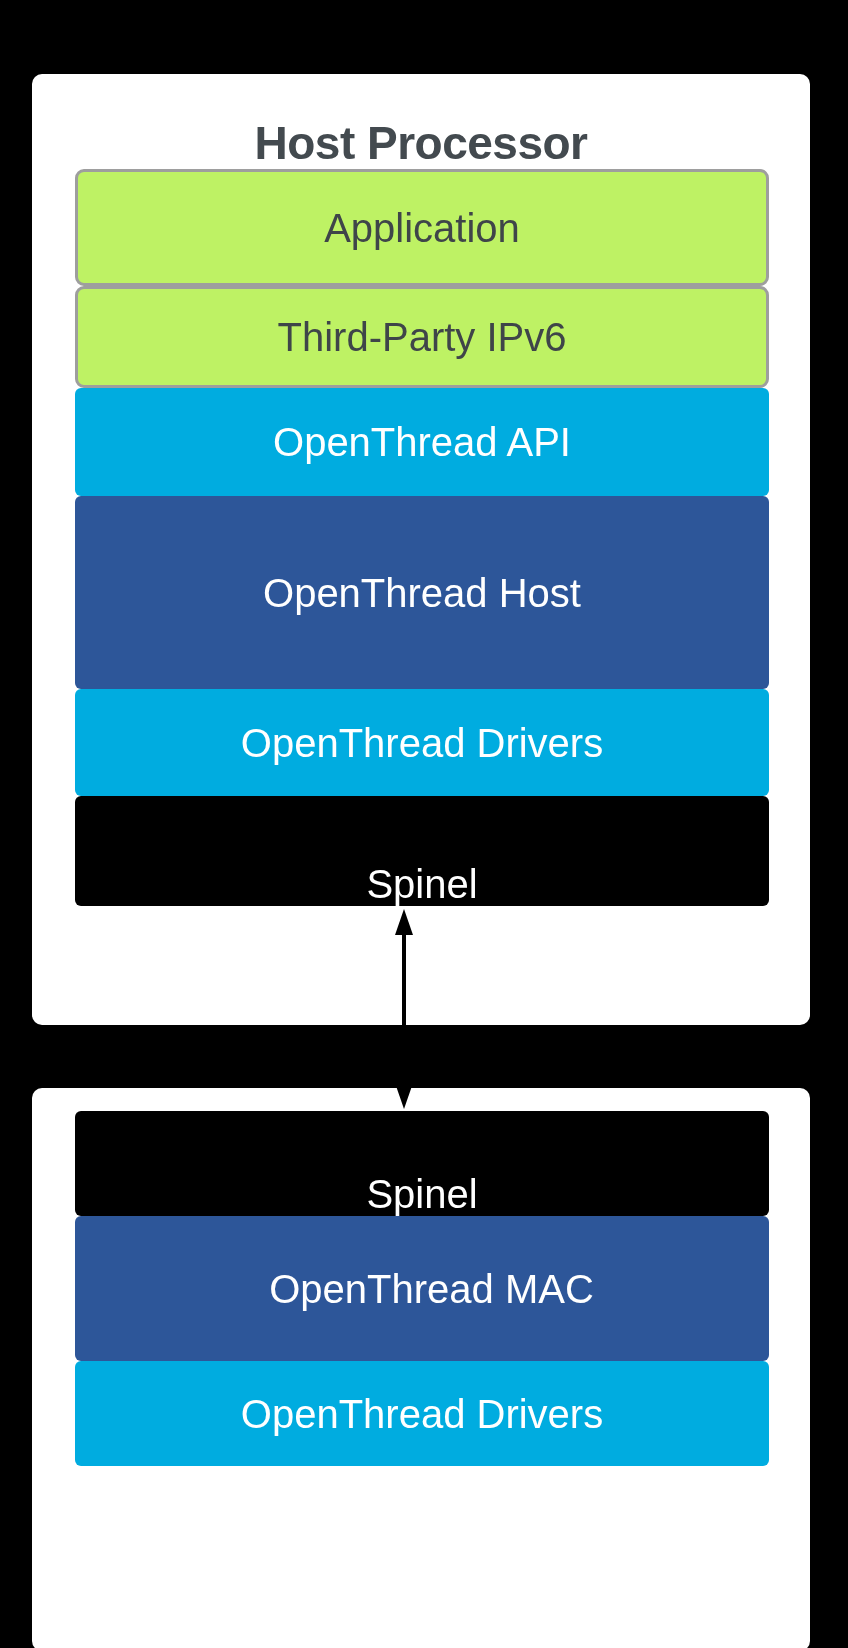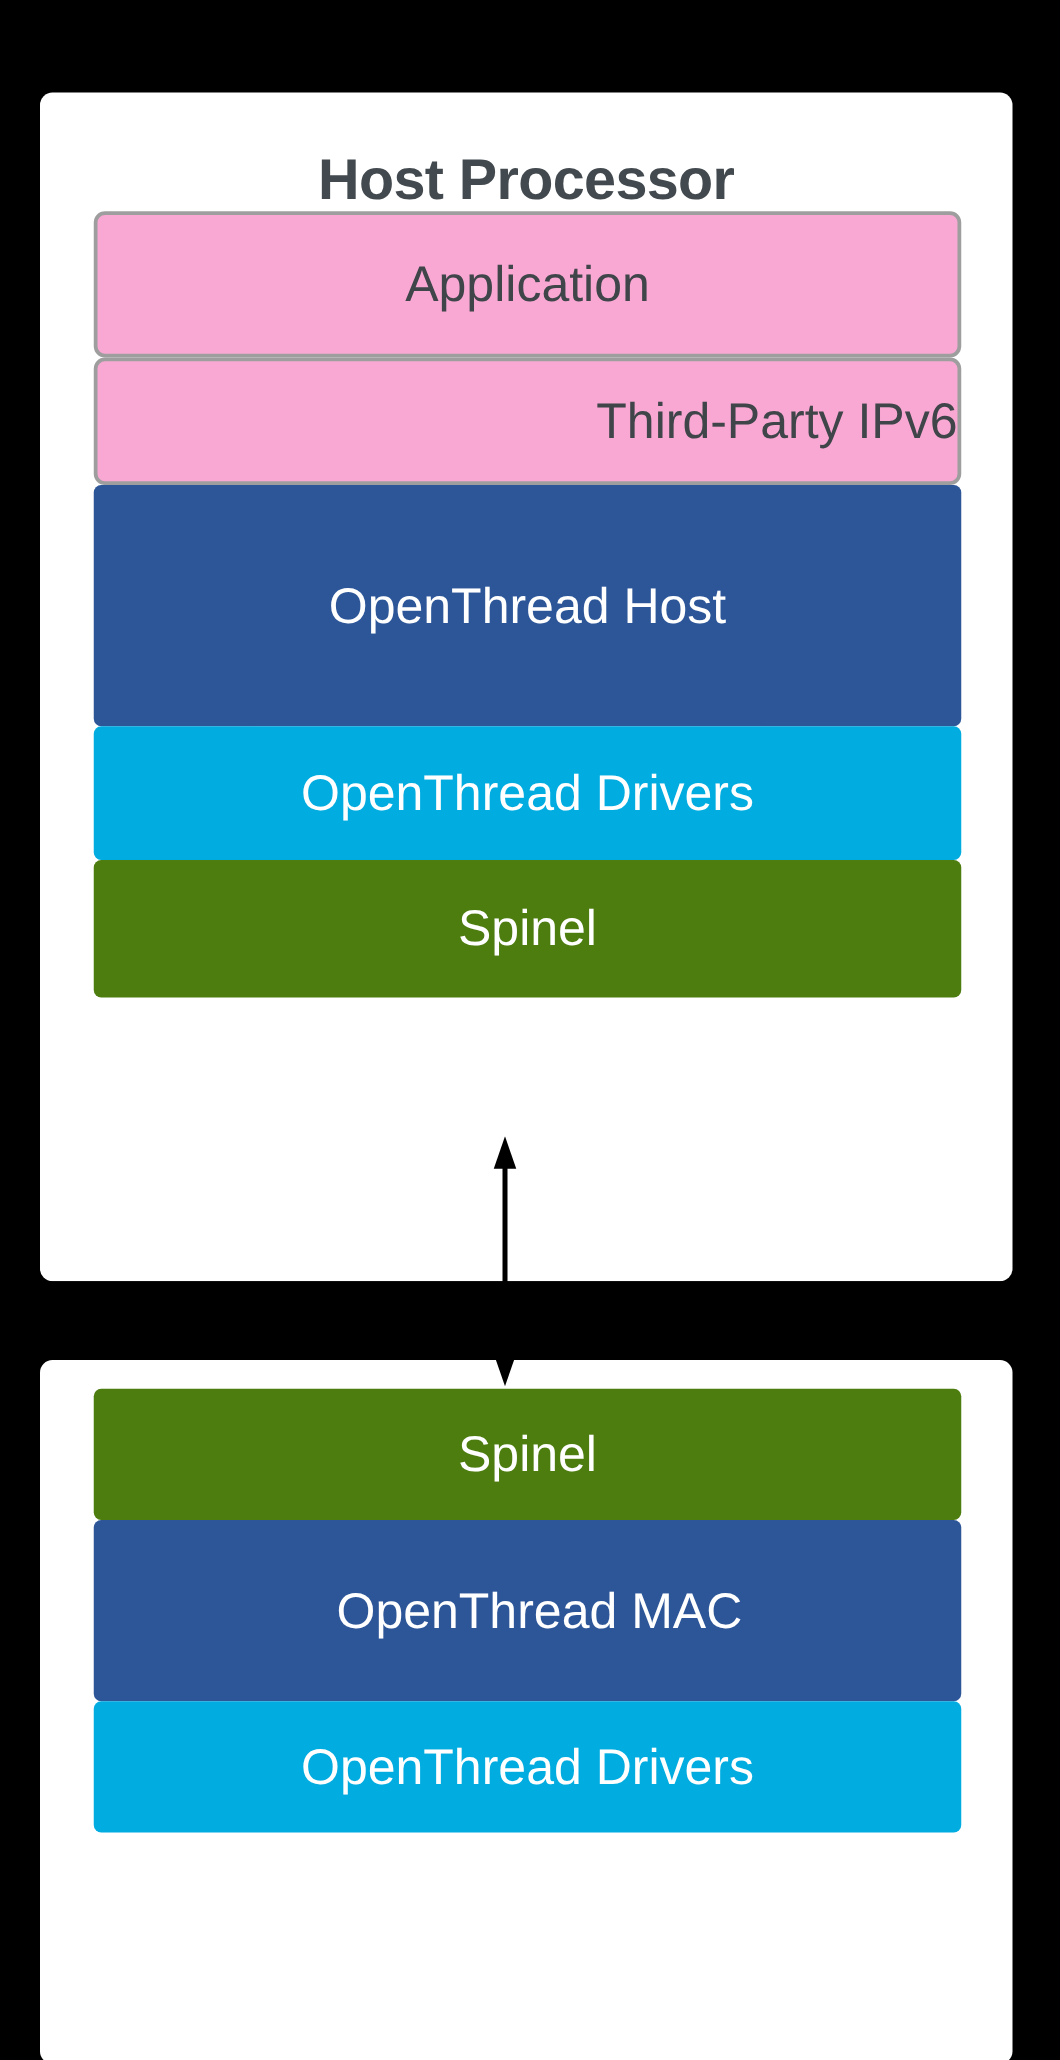--- a/index.html
+++ b/index.html
@@ -69,33 +69,33 @@
     justify-content: center;
     text-align: center;
     color: #ffffff;
     font-size: 40px;
     line-height: 44px;
     white-space: nowrap;
   }
 
   
   .layer.grey {
-    background: #f9a8d4;
+    background: #bef264;
     border: 3px solid #9e9e9e;
     border-radius: 9px;
     color: #3f4549;
   }
 
   .layer.cyan  { background: #00ace0; border-radius: 6px; }
   .layer.blue  { background: #2d5699; border-radius: 6px; }
-  .layer.red   { background: #4d7c0f; border-radius: 6px; }
+  .layer.red   { background: #000000; border-radius: 6px; align-items: flex-end; }
 
   
   .h-app      { height: 117px; }
-  .h-ipv6     { height: 102px; justify-content: flex-end; }
+  .h-ipv6     { height: 102px; }
   .h-api      { height: 108px; }
   .h-core     { height: 193px; }
   .h-drivers  { height: 107px; }
   .h-spinel   { height: 110px; }
 
   
   .h-spinel2  { height: 105px; }
   .h-mac      { height: 145px; padding-left: 19px; }
   .h-drivers2 { height: 105px; }
 
@@ -130,20 +130,23 @@
     <div class="stack stack-host">
 
       <div class="layer grey h-app">
         <span>Application</span>
       </div>
 
       <div class="layer grey h-ipv6">
         <span>Third-Party IPv6</span>
       </div>
 
+      <div class="layer cyan h-api">
+        <span>OpenThread API</span>
+      </div>
 
       <div class="layer blue h-core">
         <span>OpenThread Host</span>
       </div>
 
       <div class="layer cyan h-drivers">
         <span>OpenThread Drivers</span>
       </div>
 
       <div class="layer red h-spinel">

